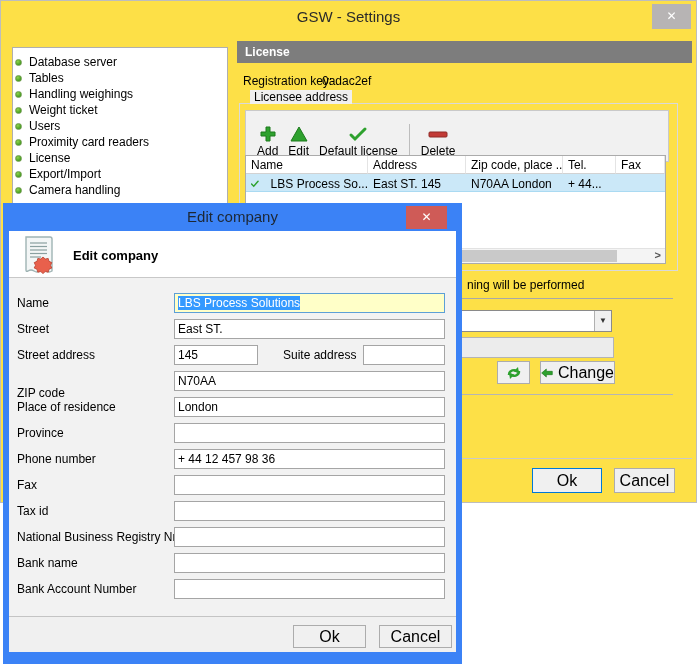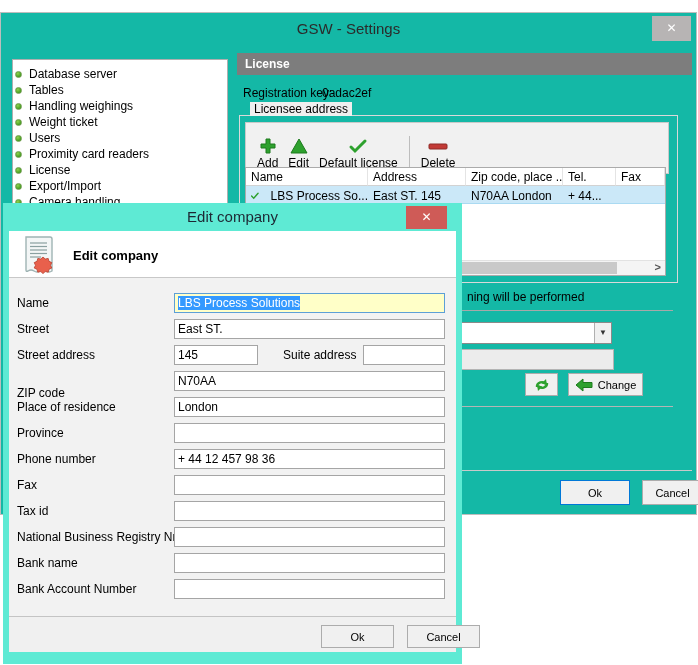--- a/index.html
+++ b/index.html
@@ -3,22 +3,22 @@
 <meta charset="utf-8">
 <style>
   * { margin:0; padding:0; box-sizing:border-box; }
   body { background:#fff; }
   #screen {
     position:relative; width:698px; height:665px; overflow:hidden;
     background:#fff; font-family:"Liberation Sans", sans-serif; font-size:12px; color:#000;
   }
   
   #main-window {
-    position:absolute; left:0; top:12px; width:697px; height:503px;
-    background:#14b8a6; border:1px solid #bdbdbd;
+    position:absolute; left:0; top:0; width:697px; height:503px;
+    background:#fde047; border:1px solid #bdbdbd;
   }
   .title-text { position:absolute; left:0; top:7px; width:100%; text-align:center;
     font-size:15px; color:#2b2b2b; }
   .main-close { position:absolute; left:651px; top:3px; width:39px; height:25px;
     background:#b7b4b4; color:#fff; border:none; font-size:12px; line-height:25px;
     text-align:center; cursor:pointer; }
   .sidebar { position:absolute; left:11px; top:46px; width:216px; height:448px;
     background:#fff; border:1px solid #afafaf; padding:6px 0 0 0; overflow:hidden; }
   .side-item { display:flex; align-items:center; height:16px; padding-left:2px; cursor:pointer; }
   .bullet { width:7px; height:7px; border-radius:50%; margin-right:7px; flex:0 0 auto;
@@ -58,31 +58,31 @@
   .partial-text { position:absolute; left:466px; top:277px; }
   .sep1 { position:absolute; left:240px; top:297px; width:432px; height:1px; background:#a8a8a8; }
   .combobox { position:absolute; left:240px; top:309px; width:371px; height:22px;
     background:#fff; border:1px solid #8a8a8a; cursor:pointer; }
   .combo-btn { position:absolute; right:0; top:0; width:17px; height:20px;
     background:#f0f0f0; border-left:1px solid #b0b0b0; text-align:center; }
   .combo-btn span { font-size:8px; color:#333; line-height:20px; }
   .gray-field { position:absolute; left:240px; top:336px; width:373px; height:21px;
     background:#ececec; border:1px solid #b4b4b4; }
   .btn { background:#f0f0f0; border:1px solid #acacac; font-family:"Liberation Sans", sans-serif;
-    font-size:11px; cursor:pointer; display:inline-flex; align-items:center; justify-content:center;margin-left:28px; }
+    font-size:16px; cursor:pointer; display:inline-flex; align-items:center; justify-content:center; }
   .refresh-btn { position:absolute; left:496px; top:360px; width:33px; height:23px; }
   .change-btn { position:absolute; left:539px; top:360px; width:75px; height:23px; gap:5px; }
   .sep2 { position:absolute; left:240px; top:393px; width:432px; height:1px; background:#b5b5b5; }
   .sep3 { position:absolute; left:236px; top:457px; width:455px; height:1px; background:#c9c9c9; }
   .main-ok { position:absolute; left:531px; top:467px; width:70px; height:25px; border:1px solid #0078d7; }
   .main-cancel { position:absolute; left:613px; top:467px; width:61px; height:25px; }
 
   
   #edit-dialog { position:absolute; left:3px; top:203px; width:459px; height:461px;
-    background:#5eead4; z-index:10; }
+    background:#3b82f6; z-index:10; }
   .dlg-title { position:absolute; left:0; top:5px; width:100%; text-align:center;
     font-size:15px; color:#1d2733; }
   .dlg-close { position:absolute; left:403px; top:3px; width:41px; height:23px;
     background:#cf5b57; color:#fff; border:none; font-size:12px; line-height:23px;
     text-align:center; cursor:pointer; }
   .dlg-content { position:absolute; left:6px; top:28px; width:447px; height:421px;
     background:#f2f2f2; }
   .dlg-header { position:absolute; left:0; top:0; width:447px; height:47px;
     background:#fff; border-bottom:1px solid #c8c8c8; }
   .dlg-header-icon { position:absolute; left:12px; top:4px; }

